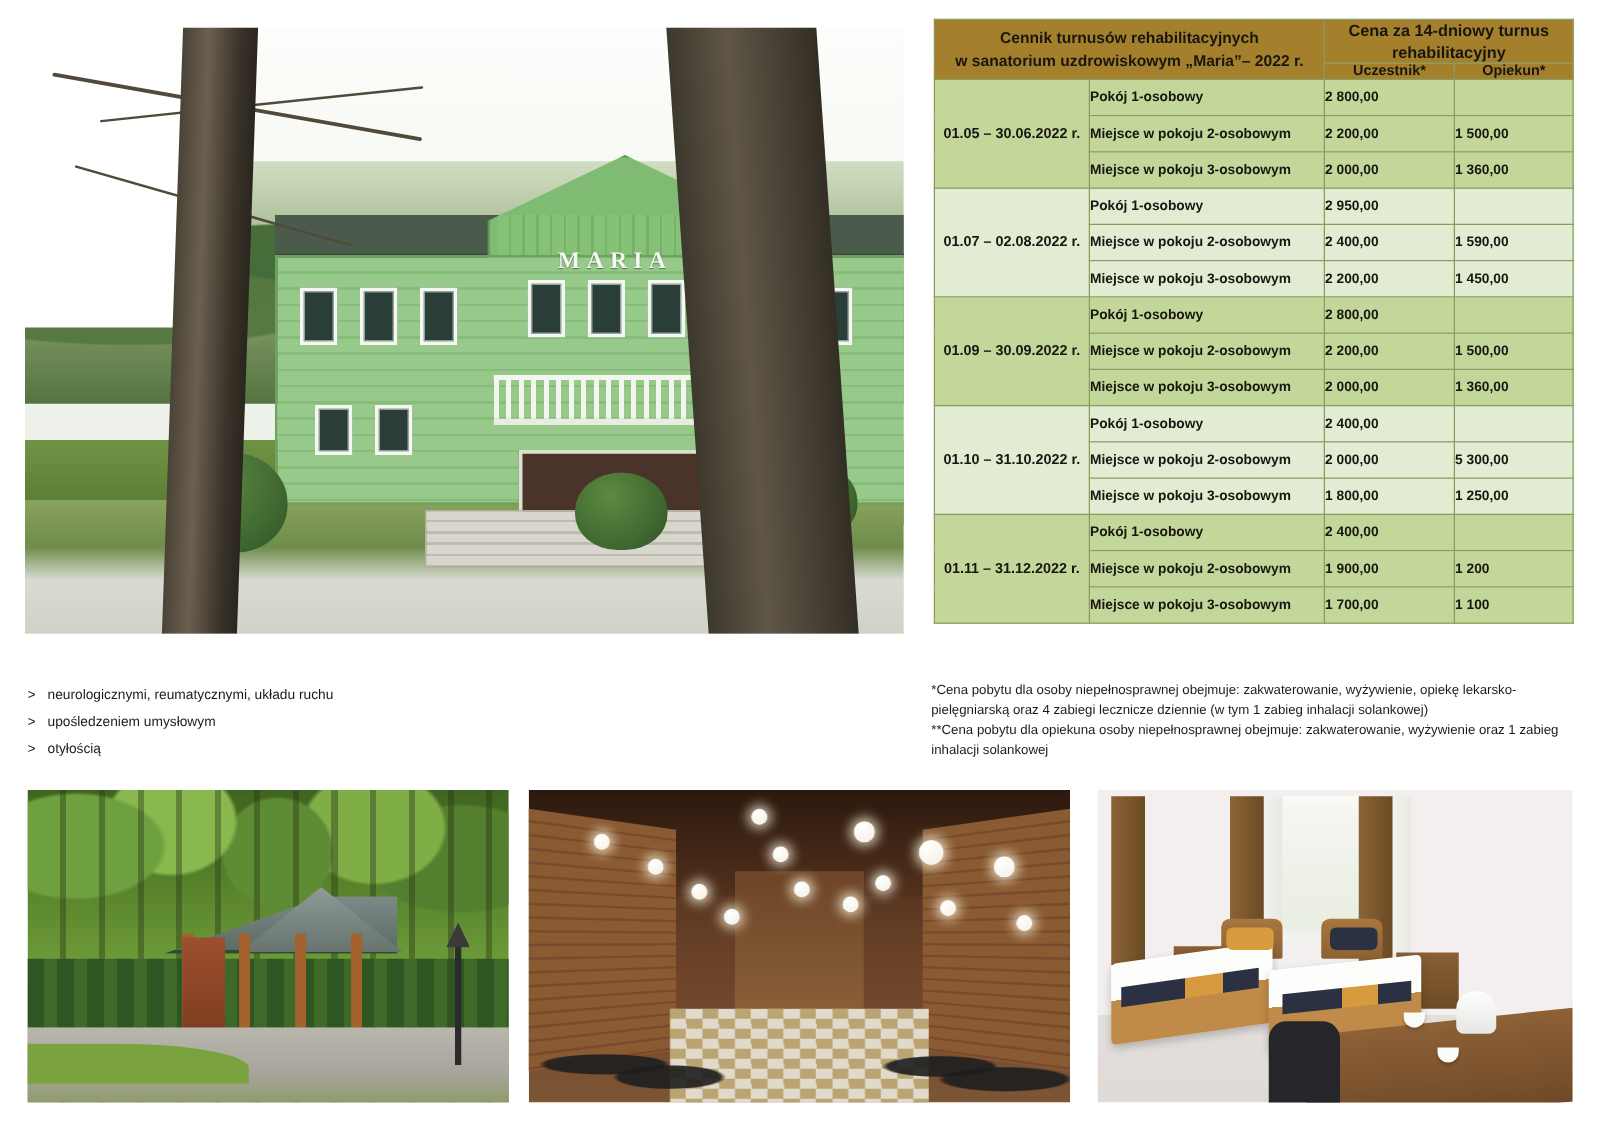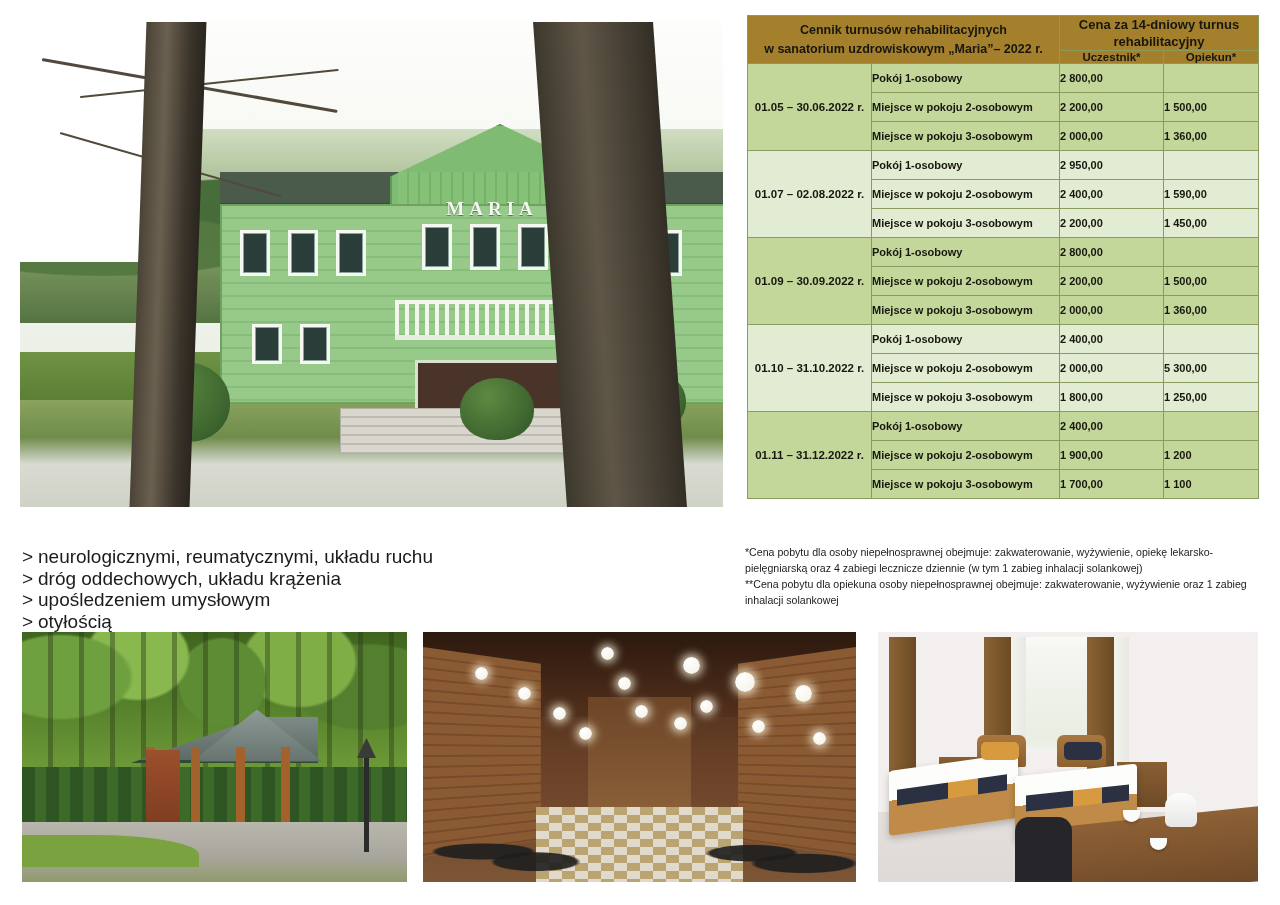--- a/index.html
+++ b/index.html
@@ -120,21 +120,21 @@
   }
 
   
   .lead {
     position:absolute; left:22px; top:508px;
     font-size:13.5px; font-weight:700; color:#1b1b1b;
     letter-spacing:.1px;
   }
   .bullets {
     position:absolute; left:22px; top:546px;
-    font-size:19px; color:#1b1b1b; line-height:21.5px;
+    font-size:11px; color:#1b1b1b; line-height:21.5px;
   }
   .bullets div { white-space:nowrap; }
   .bullets .gt { display:inline-block; width:16px; }
 
   
   .contact {
     position:absolute; left:446px; top:559px;
     font-size:11.5px; color:#1b1b1b; line-height:15.5px;
   }
   .contact .b { font-weight:700; font-size:12px; }
@@ -381,21 +381,20 @@
     <div class="branch" style="left:60px;  top:74px;  width:260px; height:2px; transform:rotate(-6deg);"></div>
     <div class="branch" style="left:40px;  top:110px; width:230px; height:2px; transform:rotate(16deg);"></div>
     <div class="branch" style="left:150px; top:24px;  width:2px;   height:90px;"></div>
 
     <div class="trunk t1"></div>
     <div class="trunk t2"></div>
   </div>
 
   <div class="bullets">
     <div><span class="gt">&gt;</span><span>neurologicznymi, reumatycznymi, układu ruchu</span></div>
-    <div><span class="gt">&gt;</span><span>dróg oddechowych, układu krążenia</span></div>
     <div><span class="gt">&gt;</span><span>upośledzeniem umysłowym</span></div>
     <div><span class="gt">&gt;</span><span>otyłością</span></div>
   </div>
 
 
   <div class="table-wrap">
     <table class="price">
       <colgroup>
         <col class="c-period">
           <col class="c-room">

